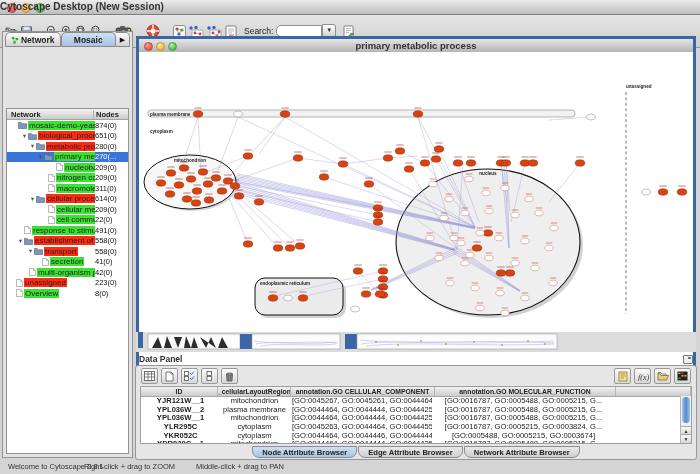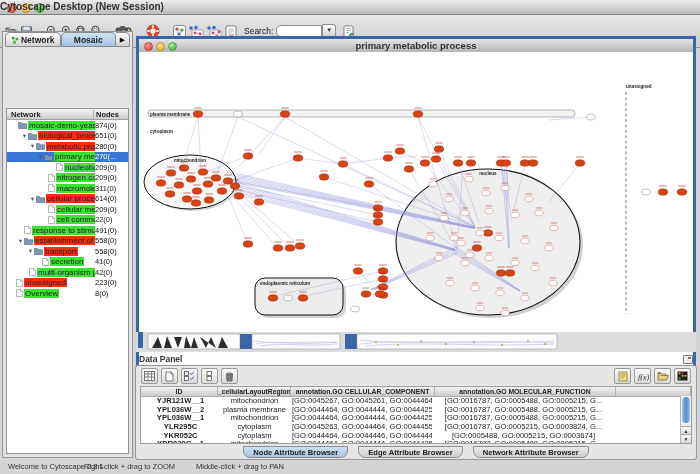--- a/index.html
+++ b/index.html
@@ -92,21 +92,21 @@
   .d-row{display:flex;height:8.7px;font-size:7.6px;line-height:8.8px;}
   .d-row div{overflow:hidden;white-space:nowrap;padding-left:3px;box-sizing:border-box;text-align:center;}
   .c0{width:76px;flex:none;}.c1{width:72px;flex:none;}.c2{width:143px;flex:none;}
   .c3{width:180px;flex:none;}.c4{flex:1;}
   .d-row .c0{font-weight:bold;}
   .vscroll{position:absolute;right:0;top:9px;bottom:0;width:10px;background:#efefef;border-left:1px solid #b5b5b5;}
   .vthumb{position:absolute;left:1px;right:1px;top:1px;height:26px;border-radius:4px;
     background:linear-gradient(90deg,#9ec4ee,#528ccd,#9ec4ee);}
   .varrow{position:absolute;left:0;right:0;height:8px;background:linear-gradient(#fafafa,#d5d5d5);
     border-top:1px solid #aaa;font-size:5px;text-align:center;line-height:8px;color:#333;}
-  .dp-tabs{position:absolute;left:0;right:0;bottom:1px;display:flex;justify-content:center;gap:10px;height:12px;}
+  .dp-tabs{position:absolute;left:0;right:0;bottom:1px;display:flex;justify-content:center;gap:1px;height:12px;}
   .dp-tab{padding:0 9px;border:1px solid #8d8d8d;border-radius:0 0 7px 7px;background:linear-gradient(#e9e9e9,#cfcfcf);
     font-size:7.6px;font-weight:bold;line-height:11px;color:#222;}
   .dp-tab.active{background:linear-gradient(#cfe0f2,#a9c4e3);}
   
   .statusbar{position:absolute;left:0;bottom:0;width:700px;height:16px;font-size:7.5px;color:#333;}
   .statusbar span{position:absolute;top:4px;}
   .st0{left:8px;}.st1{left:84px;}.st2{left:196px;}
   svg{display:block;}
 </style>
 </head>

